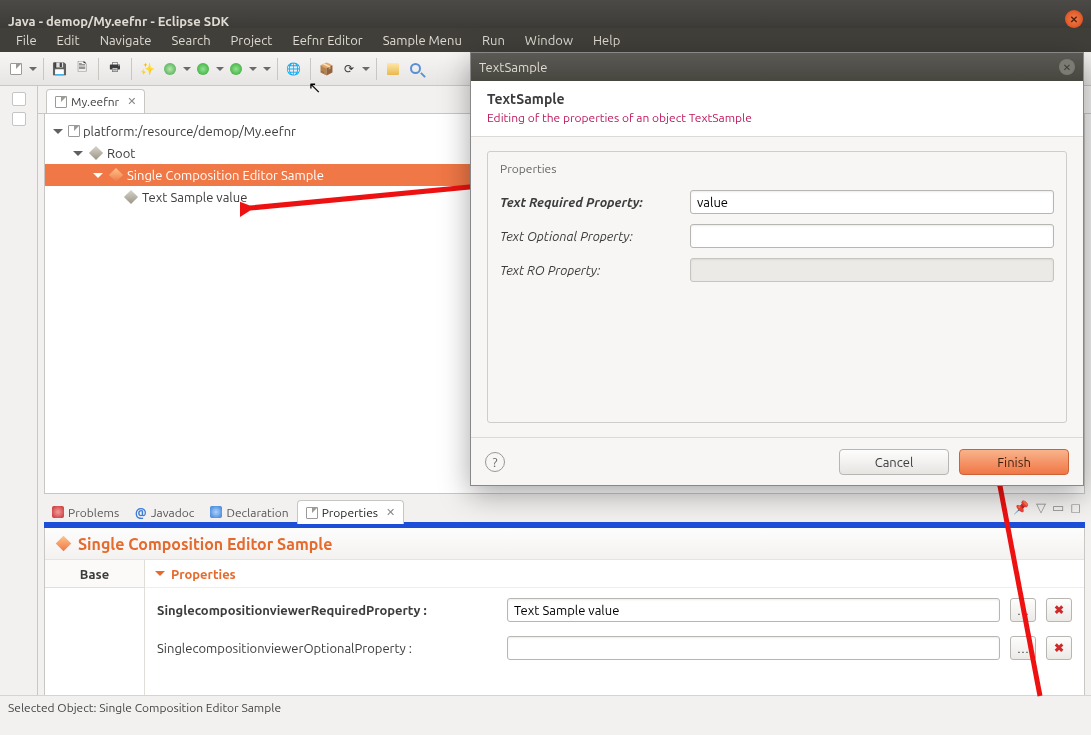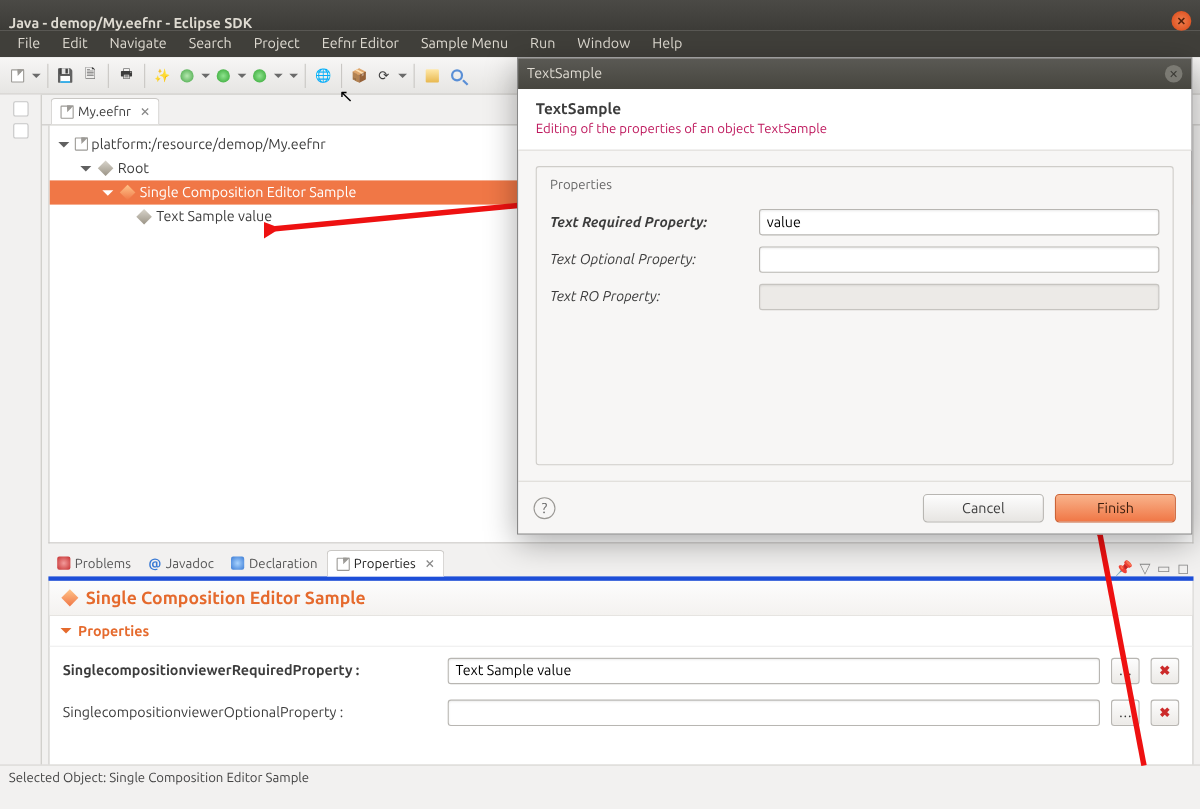--- a/index.html
+++ b/index.html
@@ -112,22 +112,22 @@
   .diamond{ width:10px;height:10px;transform:rotate(45deg);background:linear-gradient(135deg,#d8d4cb,#9b9486);margin:0 3px; }
   .diamond.orange{ background:linear-gradient(135deg,#ffc48a,#f07746); }
 
   
   .lower {
     flex:1;
     display:flex;flex-direction:column;
     margin: 0 6px 0 6px;
   }
   .view-tabs {
-    height: 28px; display:flex;align-items:flex-end;gap:0;
-    border-bottom:4px solid #1d4ed8;
+    height: 28px; display:flex;align-items:flex-start;gap:0;
+    border-bottom:6px solid #1d4ed8;
     background:#f2f1f0;
     position:relative;
   }
   .vtab {
     height:24px;padding:0 8px;display:flex;align-items:center;gap:4px;
     border-top-left-radius:4px;border-top-right-radius:4px;
     font-size:12px;color:#555;
   }
   .vtab.active{ background:#fff;border:1px solid #c9c7c4;border-bottom:none;color:#222; }
   .vtab .x{font-size:11px;color:#888;margin-left:4px;}
@@ -378,20 +378,23 @@
           <span>◻</span>
         </div>
       </div>
 
       <div class="props-view">
         <div class="props-title-bar">
           <span class="diamond orange"></span>
           <span class="props-title-text">Single Composition Editor Sample</span>
         </div>
         <div class="props-body">
+          <div class="props-sidebar">
+            <div class="side-item">Base</div>
+          </div>
           <div class="props-main">
             <div class="props-sub-hdr">
               <span class="tri"></span>
               <span>Properties</span>
             </div>
             <div class="props-form">
               <div class="form-row">
                 <label class="bold">SinglecompositionviewerRequiredProperty :</label>
                 <input class="text" value="Text Sample value" style="">
                 <div class="icon-btn">…</div>

